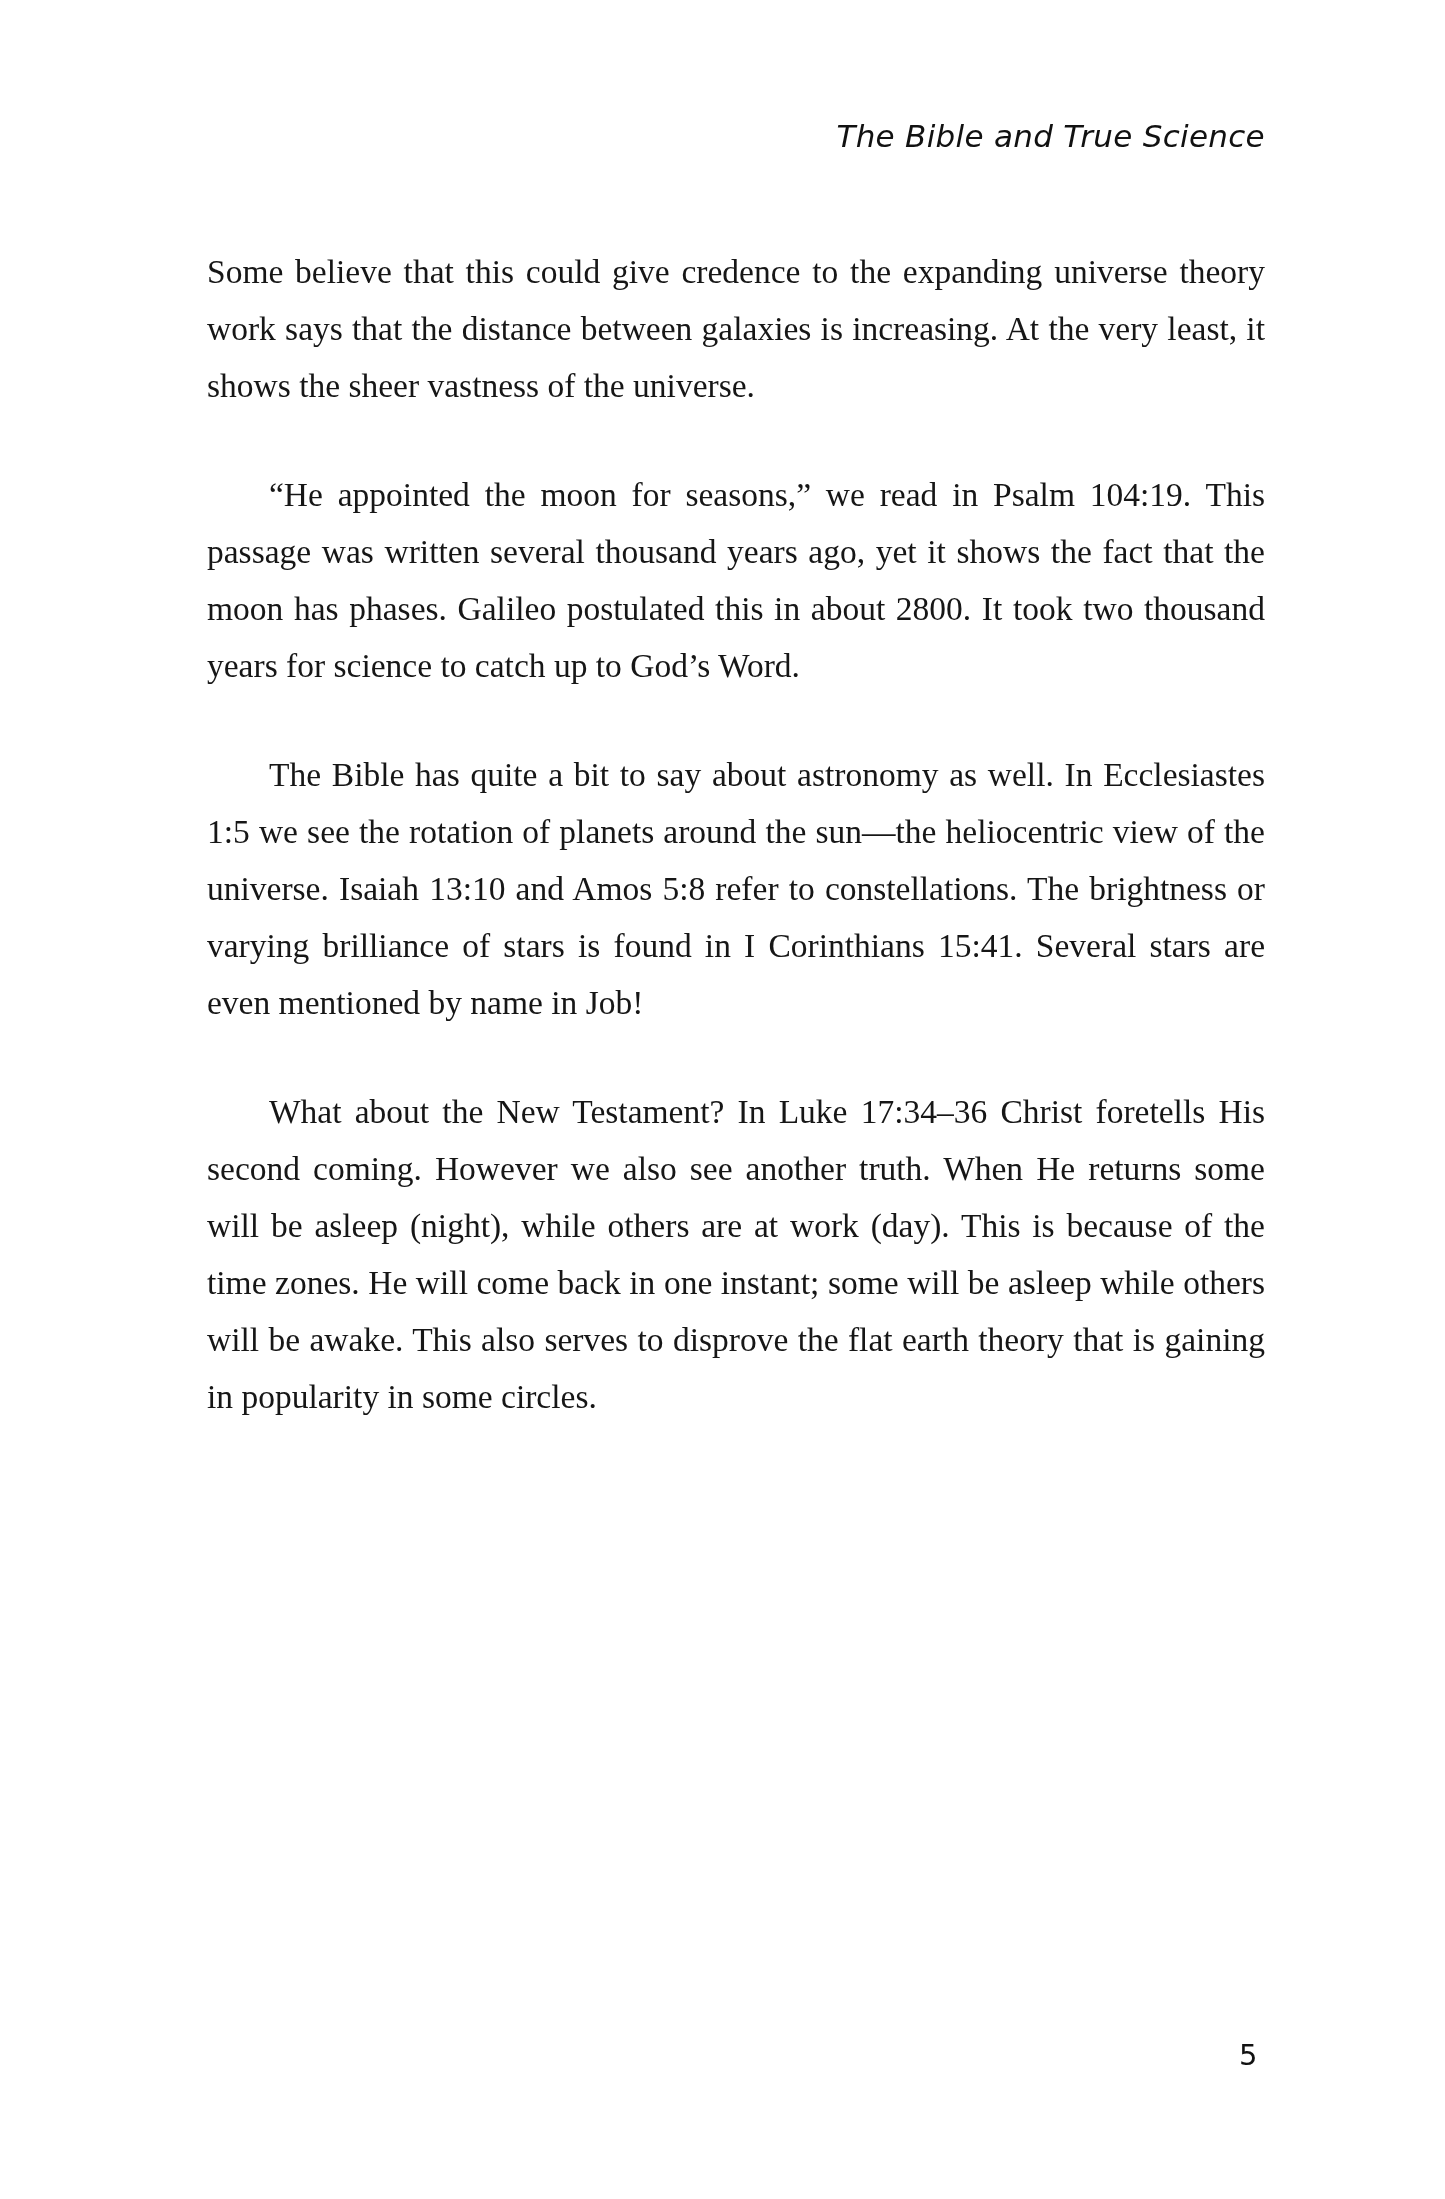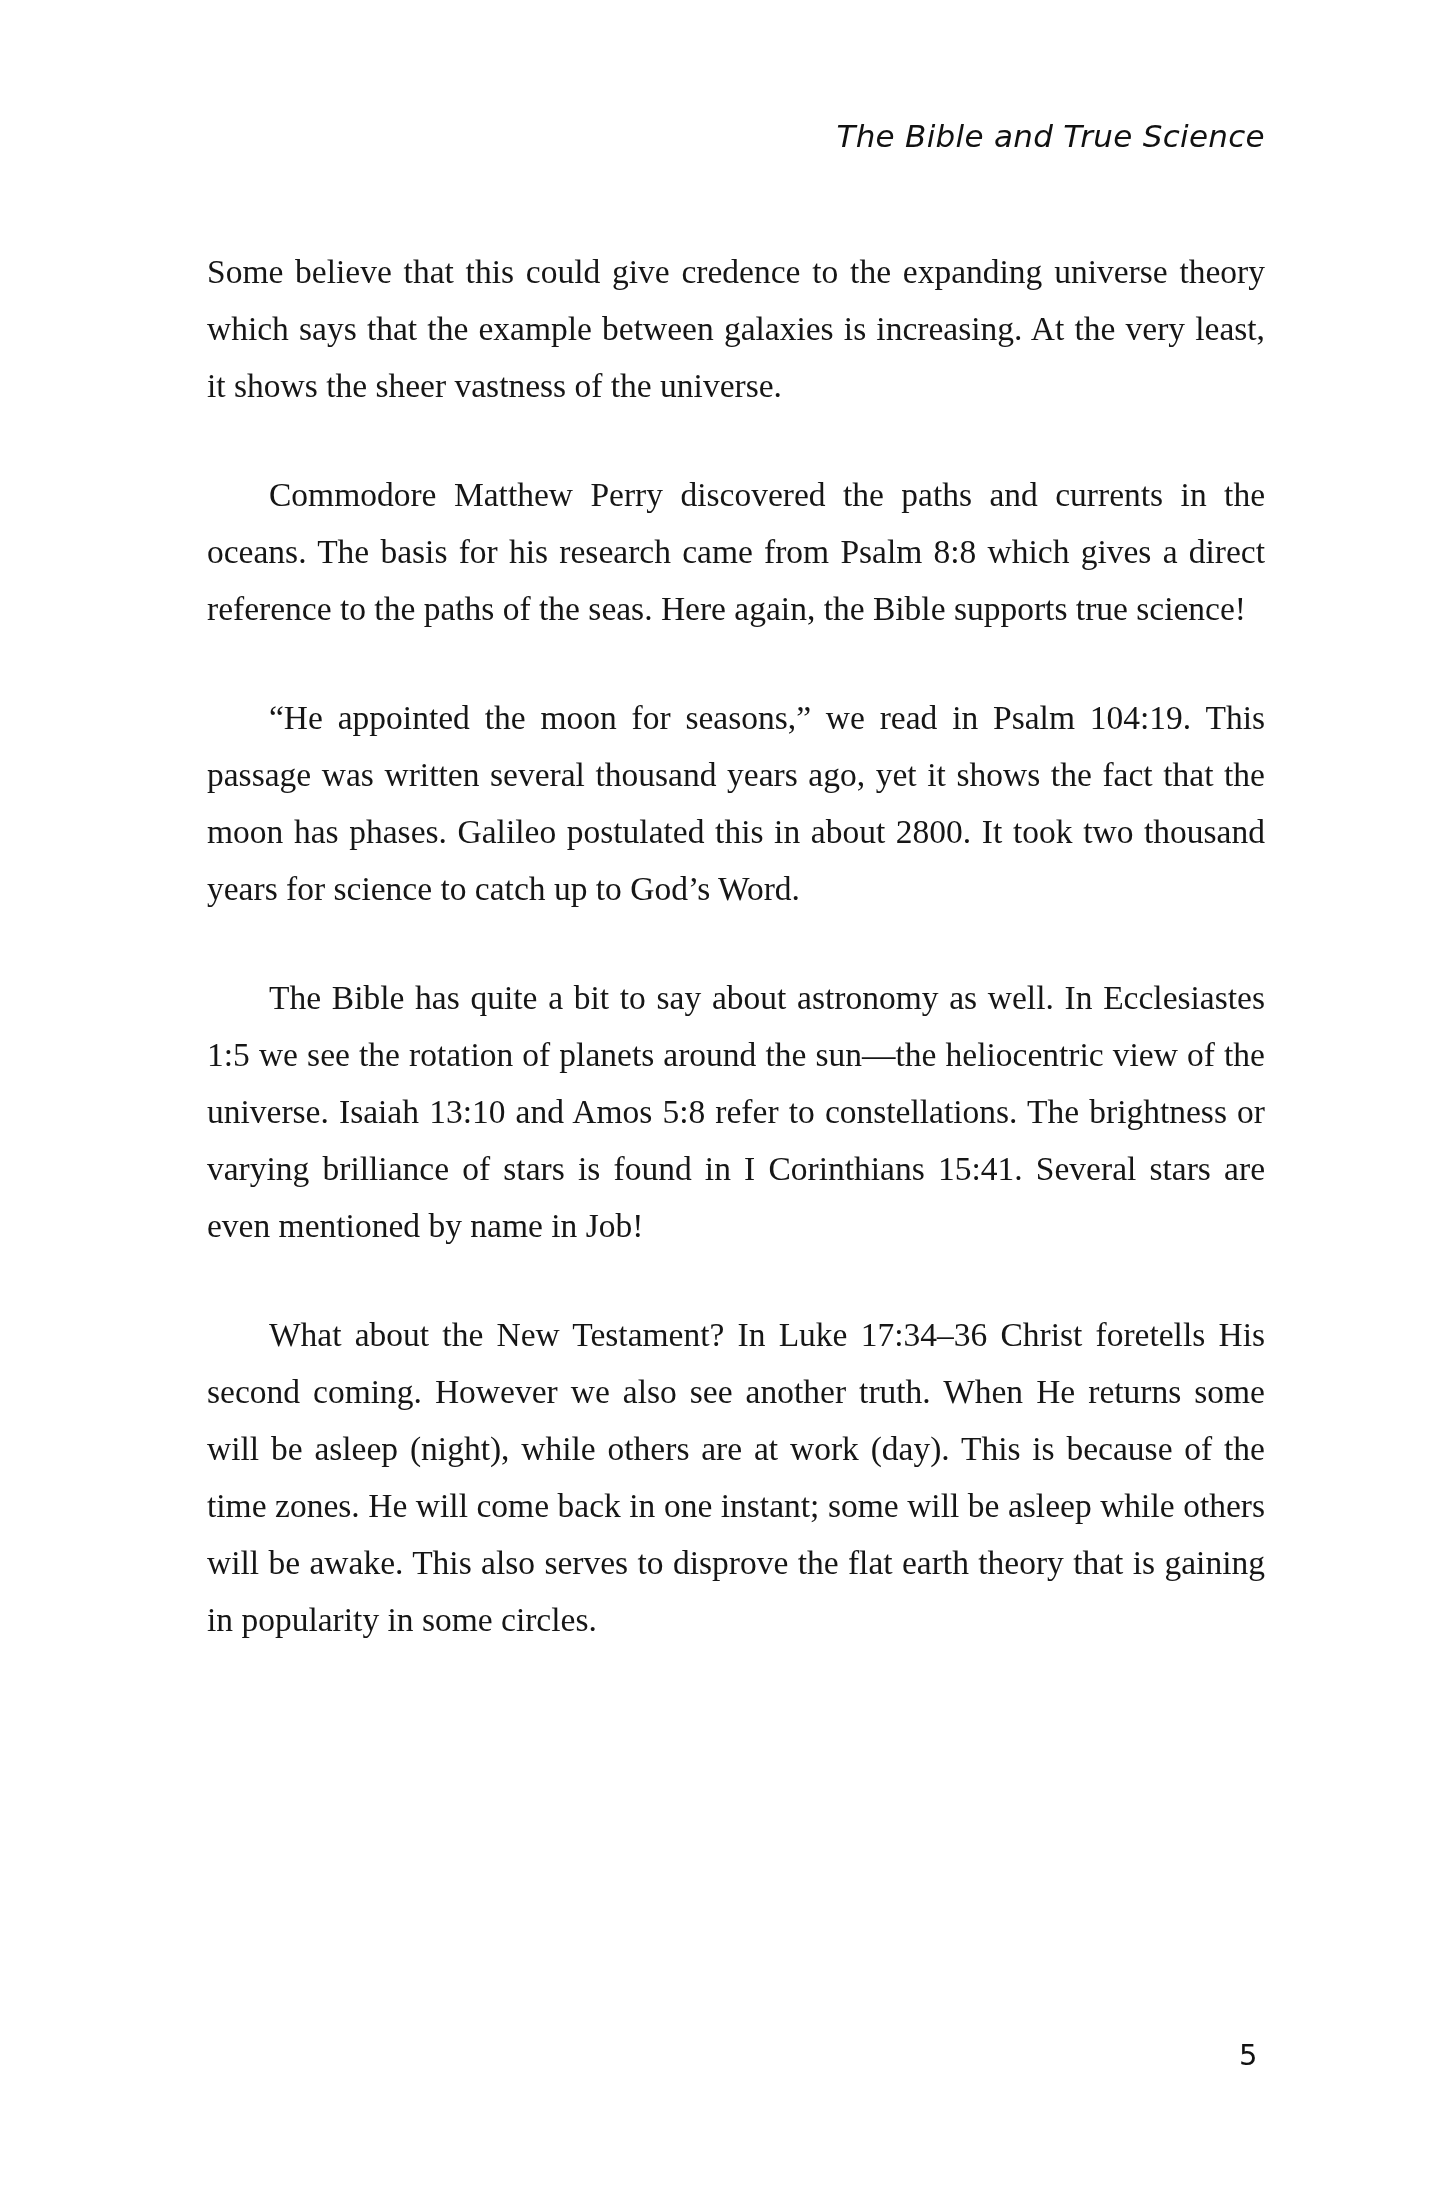--- a/index.html
+++ b/index.html
@@ -55,20 +55,19 @@
       font-size: 29px;
       color: #111;
     }
   </style>
 </head>
 <body>
 
 <div class="running-head">The Bible and True Science</div>
 
 <div class="text-block">
-  <p class="para">Some believe that this could give credence to the expanding universe theory which says that the example between galaxies is increasing. At the very least, it shows the sheer vastness of the universe.</p>
-  <p class="para indent">Commodore Matthew Perry discovered the paths and currents in the oceans. The basis for his research came from Psalm 8:8 which gives a direct reference to the paths of the seas. Here again, the Bible supports true science!</p>
+  <p class="para">Some believe that this could give credence to the expanding universe theory work says that the distance between galaxies is increasing. At the very least, it shows the sheer vastness of the universe.</p>
   <p class="para indent">“He appointed the moon for seasons,” we read in Psalm 104:19. This passage was written several thousand years ago, yet it shows the fact that the moon has phases. Galileo postulated this in about 2800. It took two thousand years for science to catch up to God’s Word.</p>
   <p class="para indent">The Bible has quite a bit to say about astronomy as well. In Ecclesiastes 1:5 we see the rotation of planets around the sun—the heliocentric view of the universe. Isaiah 13:10 and Amos 5:8 refer to constellations. The brightness or varying brilliance of stars is found in I Corinthians 15:41. Several stars are even mentioned by name in Job!</p>
   <p class="para indent">What about the New Testament? In Luke 17:34–36 Christ foretells His second coming. However we also see another truth. When He returns some will be asleep (night), while others are at work (day). This is because of the time zones. He will come back in one instant; some will be asleep while others will be awake. This also serves to disprove the flat earth theory that is gaining in popularity in some circles.</p>
 </div>
 
 <div class="page-number">5</div>
 
 </body></html>

